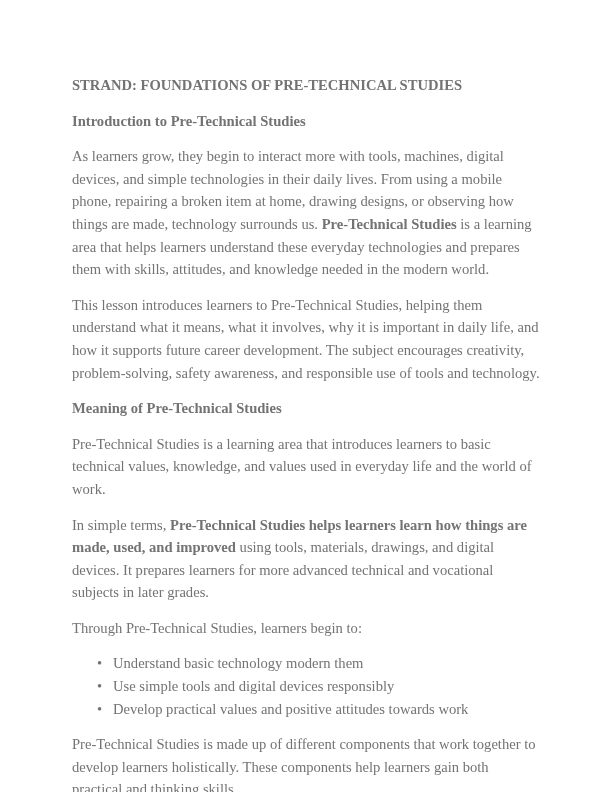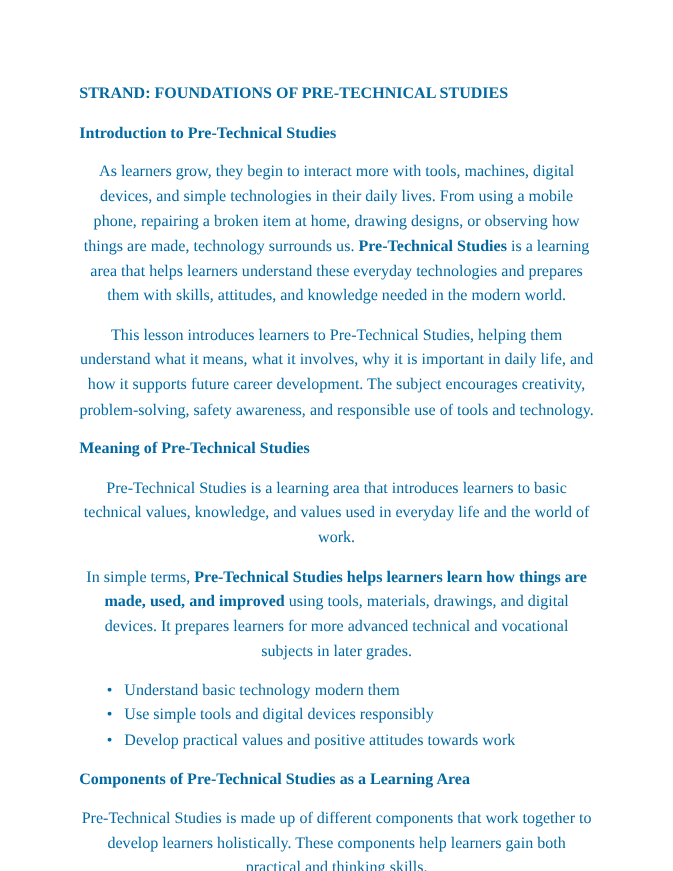--- a/index.html
+++ b/index.html
@@ -5,34 +5,34 @@
   * { box-sizing: border-box; }
   html, body {
     margin: 0;
     padding: 0;
     background: #ffffff;
   }
   .page {
     width: 612px;
     height: 792px;
     background: #ffffff;
-    color: #0369a1;
+    color: #737373;
     font-family: "Liberation Serif", "DejaVu Serif", serif;
     font-size: 14.6px;
     line-height: 22.6px;
     padding: 74px 72px 60px 72px;
     overflow: hidden;
   }
   .heading {
     font-weight: bold;
     margin: 0 0 13px 0;
   }
   .para {
     margin: 0 0 13px 0;
-    text-align: center;
+    text-align: left;
   }
   .b { font-weight: bold; }
   .bullets {
     margin: 0 0 13px 0;
   }
   .bullet {
     display: flex;
     padding-left: 25px;
   }
   .marker {
@@ -53,33 +53,33 @@
   <p class="para"><span>As learners grow, they begin to interact more with tools, machines, digital devices, and simple technologies in their daily lives. From using a mobile phone, repairing a broken item at home, drawing designs, or observing how things are made, technology surrounds us. </span><span class="b">Pre-Technical Studies</span><span> is a learning area that helps learners understand these everyday technologies and prepares them with skills, attitudes, and knowledge needed in the modern world.</span></p>
 
   <p class="para">This lesson introduces learners to Pre-Technical Studies, helping them understand what it means, what it involves, why it is important in daily life, and how it supports future career development. The subject encourages creativity, problem-solving, safety awareness, and responsible use of tools and technology.</p>
 
   <p class="heading">Meaning of Pre-Technical Studies</p>
 
   <p class="para">Pre-Technical Studies is a learning area that introduces learners to basic technical values, knowledge, and values used in everyday life and the world of work.</p>
 
   <p class="para"><span>In simple terms, </span><span class="b">Pre-Technical Studies helps learners learn how things are made, used, and improved</span><span> using tools, materials, drawings, and digital devices. It prepares learners for more advanced technical and vocational subjects in later grades.</span></p>
 
+  <p class="para">Through Pre-Technical Studies, learners begin to:</p>
 
   <div class="bullets">
     <div class="bullet">
       <span class="marker">•</span>
       <span class="bullet-text">Understand basic technology modern them</span>
     </div>
     <div class="bullet">
       <span class="marker">•</span>
       <span class="bullet-text">Use simple tools and digital devices responsibly</span>
     </div>
     <div class="bullet">
       <span class="marker">•</span>
       <span class="bullet-text">Develop practical values and positive attitudes towards work</span>
     </div>
   </div>
 
-  <p class="heading">Components of Pre-Technical Studies as a Learning Area</p>
 
   <p class="para">Pre-Technical Studies is made up of different components that work together to develop learners holistically. These components help learners gain both practical and thinking skills.</p>
 
 </div>
 
 </body></html>

